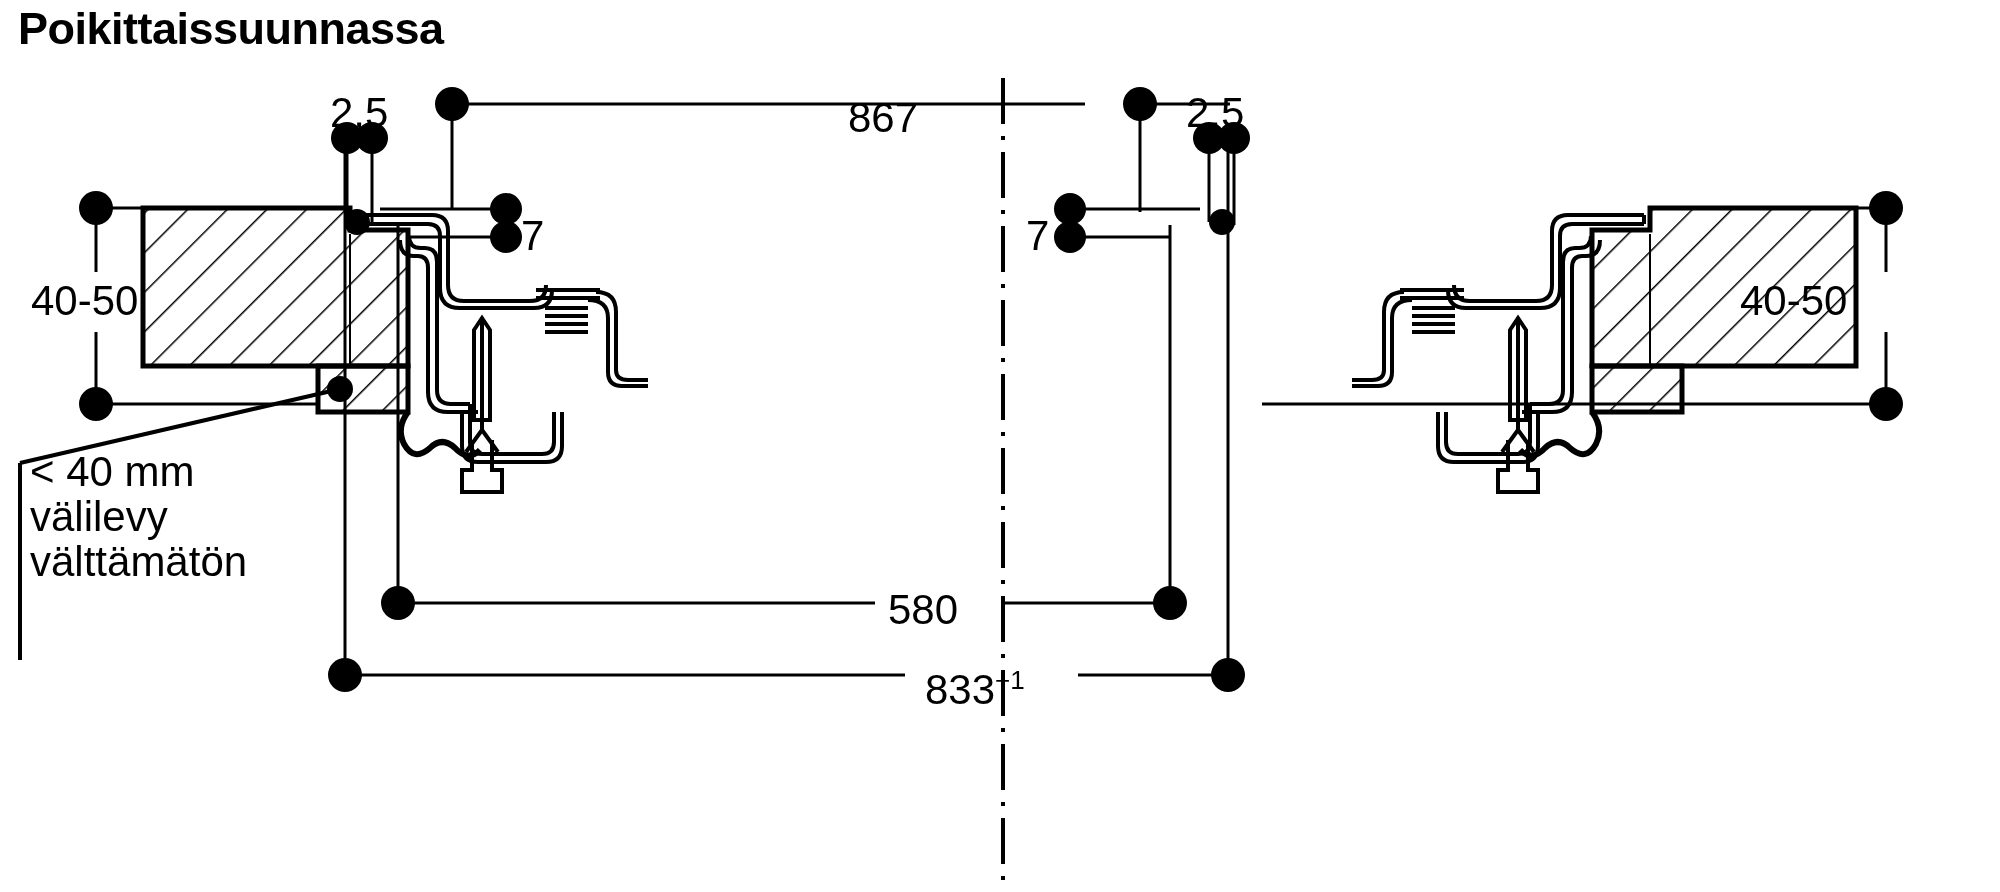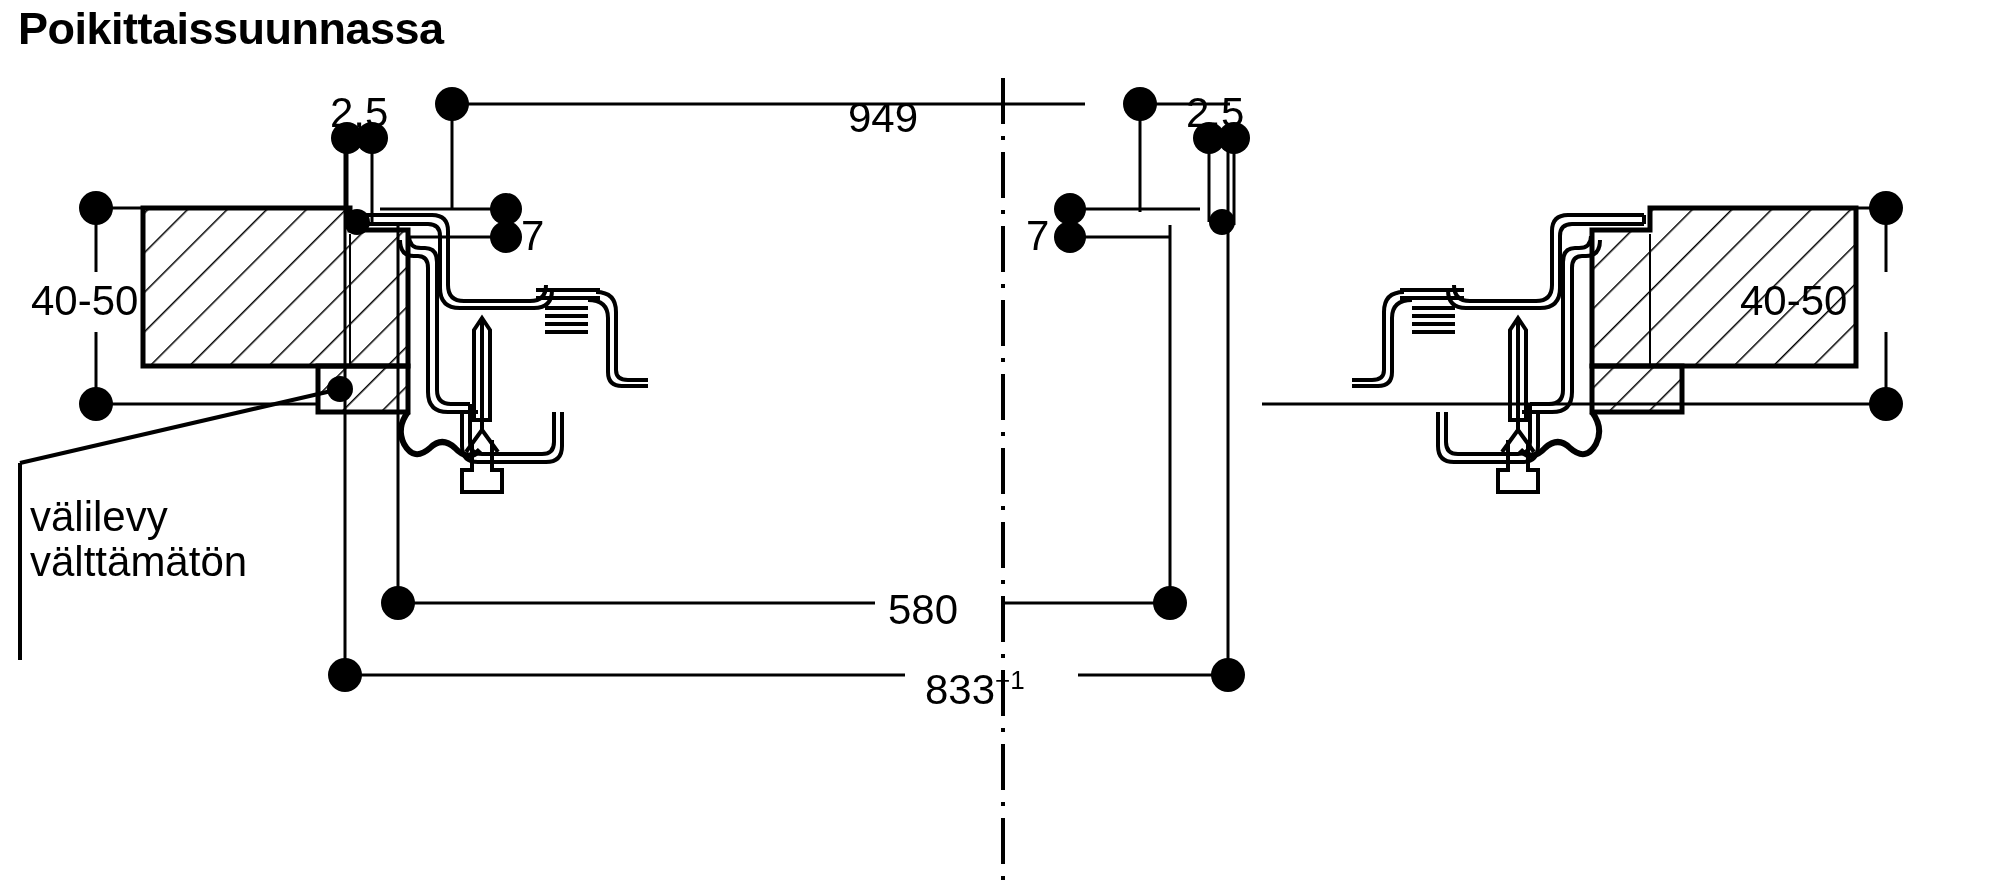--- a/index.html
+++ b/index.html
@@ -231,30 +231,31 @@
       <circle cx="345" cy="675" r="17" fill="#000" stroke="none"></circle>
       <circle cx="1228" cy="675" r="17" fill="#000" stroke="none"></circle>
 
     </g>
   </svg>
 
   <div class="lbl" style="left:330px;top:80px;">2,5</div>
 
   <div class="lbl" style="left:1186px;top:80px;">2,5</div>
 
-  <div class="lbl" style="left:848px;top:85px;">949</div>
+  <div class="lbl" style="left:848px;top:85px;">867</div>
 
   <div class="lbl" style="left:521px;top:203px;">7</div>
 
   <div class="lbl" style="left:1026px;top:203px;">7</div>
 
   <div class="lbl" style="left:31px;top:268px;">40-50</div>
 
   <div class="lbl" style="left:1740px;top:268px;">40-50</div>
 
   <div class="lbl" style="left:888px;top:577px;">580</div>
 
   <div class="lbl" style="left:925px;top:655px;"><span>833</span><span class="sup">+1</span></div>
 
+  <div class="note" style="left:30px;top:445px;">&lt; 40 mm</div>
   <div class="note" style="left:30px;top:490px;">välilevy</div>
   <div class="note" style="left:30px;top:535px;">välttämätön</div>
 
 </div>
 
 </body></html>

